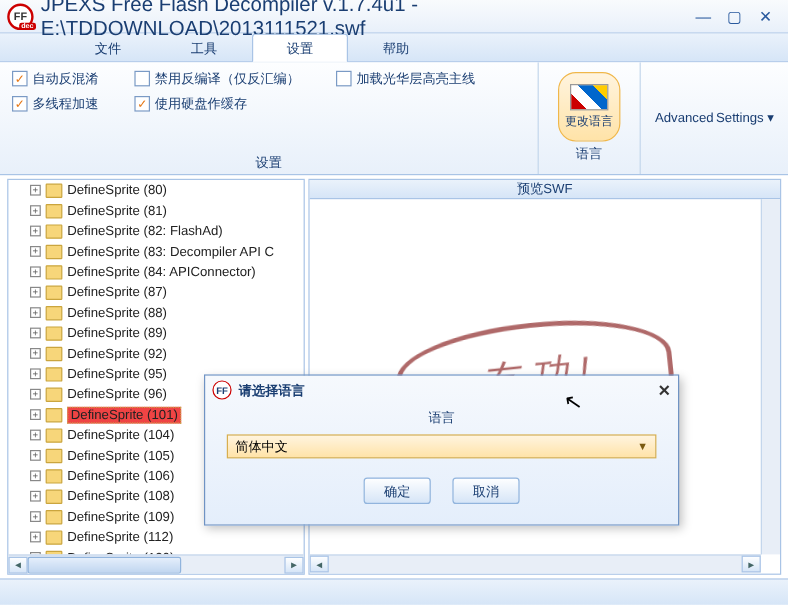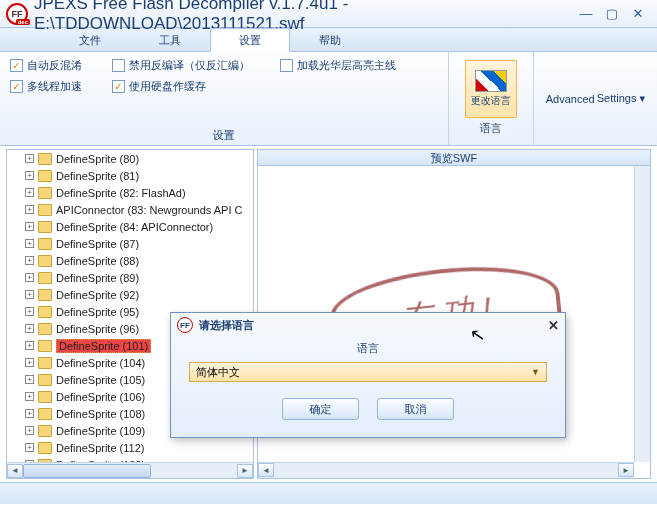--- a/index.html
+++ b/index.html
@@ -17,21 +17,21 @@
 
 .ribbon { height: 94px; background: linear-gradient(#fdfeff,#e8f0fa); border-bottom: 1px solid #a9c4e6; display: flex; }
 .ribbon-group { border-right: 1px solid #c4d6ec; padding: 6px 10px 2px; display: flex; flex-direction: column; }
 .ribbon-checks { flex: 1; display: flex; flex-direction: column; gap: 6px; }
 .ribbon-row { display: flex; gap: 30px; }
 .chk { display: flex; align-items: center; gap: 4px; color: #1a3e72; white-space: nowrap; }
 .chk-box { width: 13px; height: 13px; border: 1px solid #7a9ac5; background: #fff; display: flex; align-items: center; justify-content: center; font-size: 10px; }
 .chk-box.checked { color: #e67817; }
 .chk-box.checked::before { content: "✓"; }
 .ribbon-label { text-align: center; color: #1a3e72; padding-top: 3px; font-size: 11px; }
-.lang-btn { width: 52px; height: 58px; border: 1px solid #f0b74a; background: linear-gradient(#fff4df,#ffe3a8); border-radius: 1px; display: flex; flex-direction: column; align-items: center; justify-content: center; gap: 2px; cursor: pointer; margin: 2px 6px 0; }
+.lang-btn { width: 52px; height: 58px; border: 1px solid #f0b74a; background: linear-gradient(#fff4df,#ffe3a8); border-radius: 15px; display: flex; flex-direction: column; align-items: center; justify-content: center; gap: 2px; cursor: pointer; margin: 2px 6px 0; }
 .lang-flags { width: 32px; height: 22px; background: linear-gradient(45deg,#c00 25%,#fff 25% 50%,#06c 50% 75%,#fc0 75%); border: 1px solid #999; }
 .lang-txt { font-size: 10px; color: #1a3e72; }
 .adv { display: flex; flex-direction: row; align-items: center; justify-content: center; padding: 0 12px; color: #1a3e72; cursor: pointer; gap: 2px; }
 
 .workspace { display: flex; height: 336px; }
 .tree-panel { width: 248px; border: 1px solid #a9c4e6; margin: 3px 0 3px 6px; display: flex; flex-direction: column; background: #fff; }
 .tree-list { flex: 1; overflow: hidden; }
 .tree-item { display: flex; align-items: center; height: 17px; padding-left: 18px; color: #222; white-space: nowrap; }
 .tree-item.sel .tree-text { background: #ef4444; border: 1px dotted #c9a24a; padding: 0 2px; }
 .tree-exp { width: 9px; height: 9px; border: 1px solid #888; display: flex; align-items: center; justify-content: center; font-size: 8px; line-height: 1; margin-right: 4px; color: #555; }
@@ -52,21 +52,21 @@
 
 .dialog { position: absolute; left: 170px; top: 312px; width: 396px; height: 126px; background: linear-gradient(#f6f9fd,#e4eefb); border: 1px solid #6f93c4; box-shadow: 2px 3px 8px rgba(0,0,0,.25); }
 .dlg-title { height: 24px; display: flex; align-items: center; padding: 0 6px; color: #1a3e72; font-weight: bold; }
 .dlg-icon { width: 16px; height: 16px; border-radius: 50%; background: #fff; border: 1.5px solid #c00; margin-right: 6px; font-size: 8px; display: flex; align-items: center; justify-content: center; }
 .dlg-close { margin-left: auto; cursor: pointer; font-size: 13px; color: #333; }
 .dlg-body { padding: 4px 18px; }
 .dlg-label { text-align: center; color: #1a3e72; margin-bottom: 6px; }
 .dlg-select { height: 20px; background: linear-gradient(#fff4df,#ffe3a8); border: 1px solid #d8ae4e; display: flex; align-items: center; padding: 0 6px; cursor: pointer; }
 .dlg-select-arrow { margin-left: auto; font-size: 9px; color: #7a5a10; }
 .dlg-buttons { display: flex; justify-content: center; gap: 18px; margin-top: 16px; }
-.dlg-btn { width: 77px; height: 22px; background: linear-gradient(#fdfeff,#d6e5f7); border: 1px solid #91b4dd; border-radius: 3px; color: #1a3e72; cursor: pointer; display: flex; align-items: center; justify-content: center; }
+.dlg-btn { width: 56px; height: 22px; background: linear-gradient(#fdfeff,#d6e5f7); border: 1px solid #91b4dd; border-radius: 3px; color: #1a3e72; cursor: pointer; display: flex; align-items: center; justify-content: center; }
 
 .cursor { position: absolute; left: 470px; top: 324px; font-size: 18px; color: #000; pointer-events: none; transform: rotate(-10deg); }
 </style>
 </head>
 <body>
 
 <div class="titlebar">
   <div class="app-icon">FF</div>
   <div class="title-text">JPEXS Free Flash Decompiler v.1.7.4u1 - E:\TDDOWNLOAD\2013111521.swf</div>
   <div class="win-btn">—</div>
@@ -138,21 +138,21 @@
           <span class="tree-text">DefineSprite (81)</span>
         </div>
         <div class="tree-item">
           <span class="tree-exp">+</span>
           <span class="tree-icon"></span>
           <span class="tree-text">DefineSprite (82: FlashAd)</span>
         </div>
         <div class="tree-item">
           <span class="tree-exp">+</span>
           <span class="tree-icon"></span>
-          <span class="tree-text">APIConnector (83: Newgrounds API C</span>
+          <span class="tree-text">DefineSprite (83: Decompiler API C</span>
         </div>
         <div class="tree-item">
           <span class="tree-exp">+</span>
           <span class="tree-icon"></span>
           <span class="tree-text">DefineSprite (84: APIConnector)</span>
         </div>
         <div class="tree-item">
           <span class="tree-exp">+</span>
           <span class="tree-icon"></span>
           <span class="tree-text">DefineSprite (87)</span>

